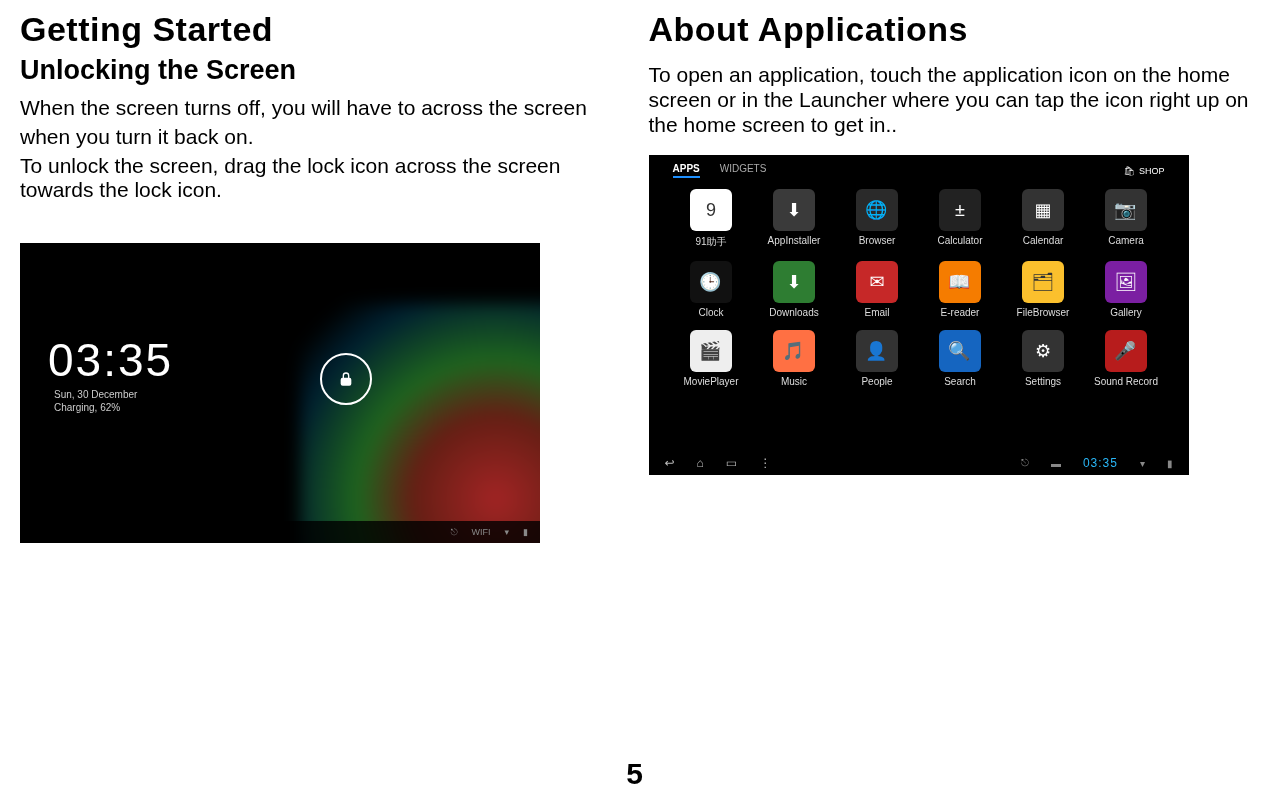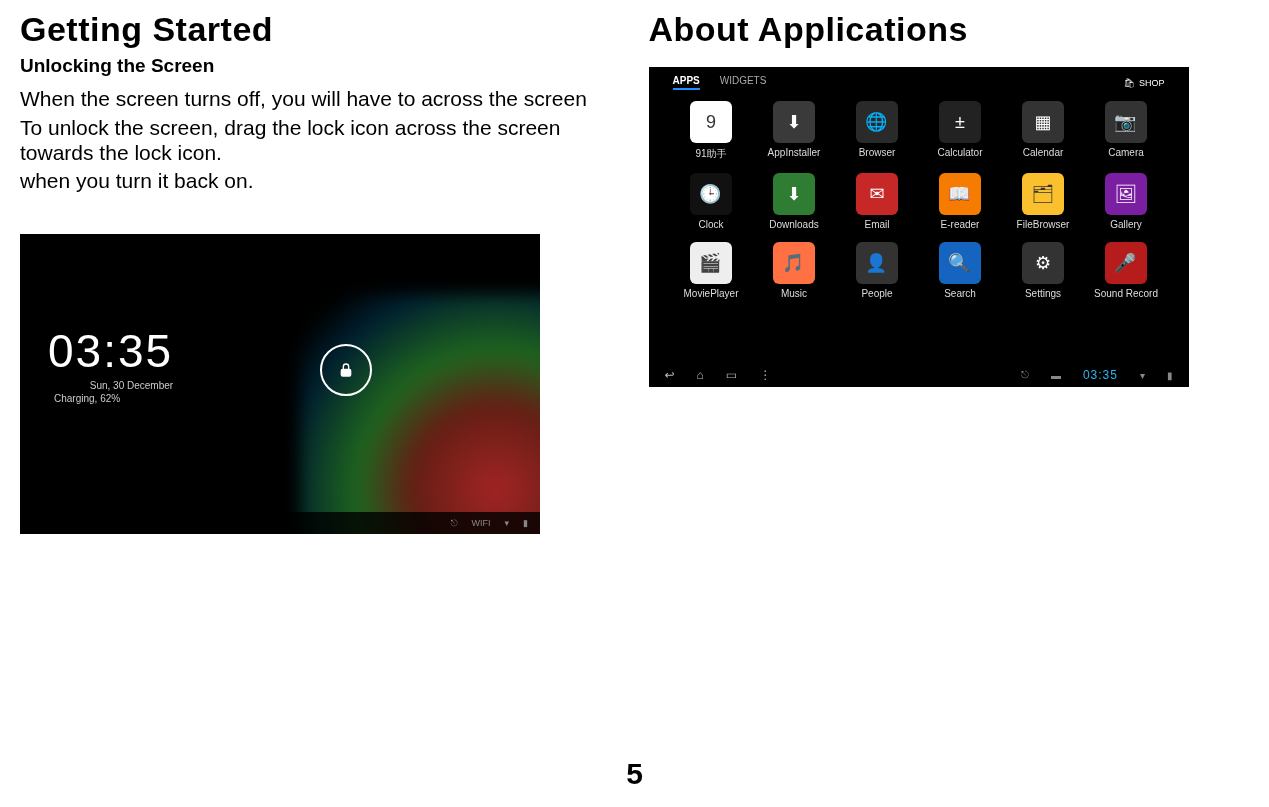--- a/index.html
+++ b/index.html
@@ -21,21 +21,21 @@
   .col {
     flex: 1;
   }
   h1 {
     font-size: 34px;
     font-weight: bold;
     margin: 0 0 6px 0;
     letter-spacing: 0.5px;
   }
   h2 {
-    font-size: 19px;
+    font-size: 27px;
     font-weight: bold;
     margin: 0 0 10px 0;
   }
   .body-text {
     font-size: 21px;
     line-height: 1.18;
     margin: 0 0 4px 0;
   }
   
   .lockscreen {
@@ -65,21 +65,20 @@
   .lockscreen .clock {
     font-size: 46px;
     font-weight: 300;
     letter-spacing: 2px;
   }
   .lockscreen .date {
     font-size: 10px;
     color: #ccc;
     margin-top: 2px;
     margin-left: 6px;
-    text-align: right;
   }
   .lockscreen .charging {
     font-size: 10px;
     color: #ccc;
     margin-top: 2px;
     margin-left: 6px;
   }
   .lockscreen .lockring {
     position: absolute;
     top: 110px;
@@ -207,22 +206,22 @@
   }
 </style>
 </head>
 <body>
 
 <div class="page">
   <div class="col">
     <h1>Getting Started</h1>
     <h2>Unlocking the Screen</h2>
     <p class="body-text">When the screen turns off, you will have to across the screen</p>
+    <p class="body-text">when you turn it back on.</p>
     <p class="body-text">To unlock the screen, drag the lock icon across the screen towards the lock icon.</p>
-    <p class="body-text">when you turn it back on.</p>
 
     <div class="lockscreen">
       <div class="glow"></div>
       <div class="time">
         <div class="clock">03:35</div>
         <div class="date">Sun, 30 December</div>
         <div class="charging">Charging, 62%</div>
       </div>
       <div class="lockring">
         <svg width="16" height="16" viewBox="0 0 24 24" fill="none" stroke="#fff" stroke-width="2">
@@ -234,20 +233,21 @@
         <span>⎋</span>
         <span>WIFI</span>
         <span>▾</span>
         <span>▮</span>
       </div>
     </div>
   </div>
 
   <div class="col">
     <h1>About Applications</h1>
+    <p class="body-text" style="margin-top:14px">To open an application, touch the application icon on the home screen or in the Launcher where you can tap the icon right up on the home screen to get in..</p>
 
     <div class="launcher">
       <div class="topbar">
         <span class="tab-active">APPS</span>
         <span class="tab">WIDGETS</span>
         <span class="spacer"></span>
         <span class="shop">
           <span>🛍</span>
           <span>SHOP</span>
         </span>

